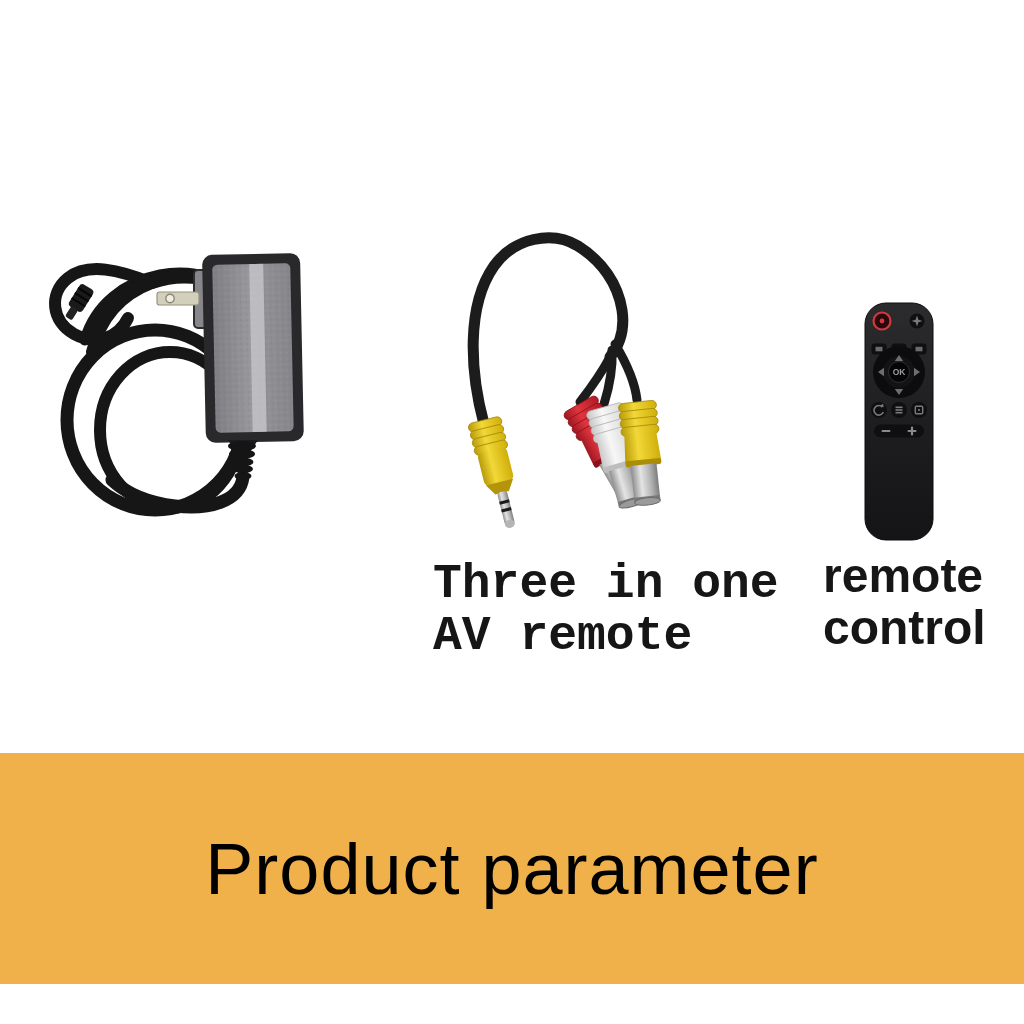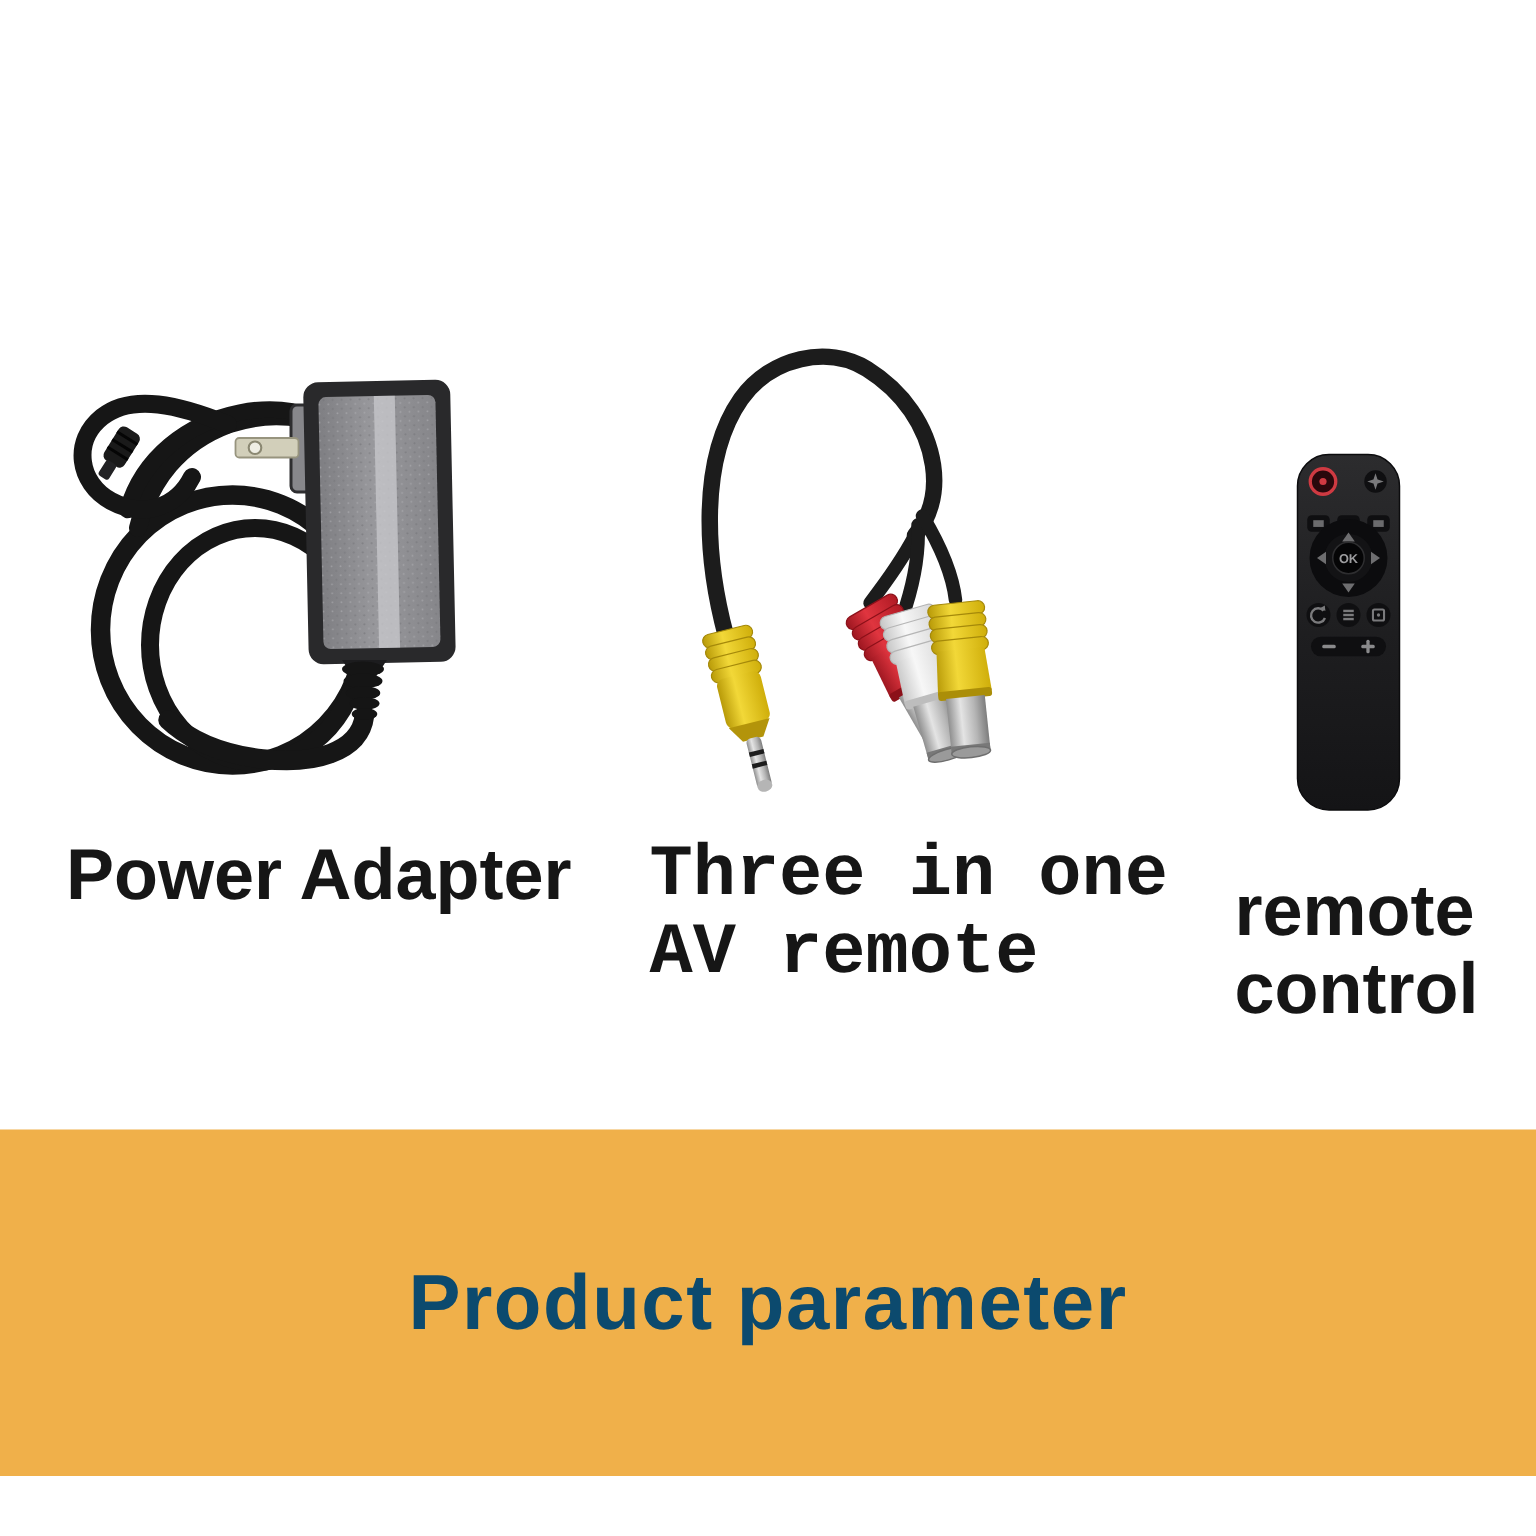--- a/index.html
+++ b/index.html
@@ -11,21 +11,21 @@
   .caption{
     position:absolute;color:#161616;font-weight:700;font-size:48px;line-height:52px;
     white-space:nowrap;
   }
   .cap-line{display:block;}
   .banner{
     position:absolute;left:0;top:753px;width:1024px;height:231px;
     background:#f0b04a;display:flex;align-items:center;justify-content:center;
   }
   .banner-title{
-    color:#0c4a6e;font-weight:700;font-size:52px;letter-spacing:1px;
+    color:#000000;font-weight:400;font-size:72px;letter-spacing:1px;
   }
   svg text{font-family:"Liberation Sans",sans-serif;}
 </style>
 </head>
 <body>
 
 <div class="canvas">
 
   <svg class="product-svg" style="left:35px;top:225px;" width="310" height="310" viewBox="35 225 310 310">
     <defs>
@@ -226,30 +226,27 @@
     <g>
       <rect x="874" y="424.5" width="50" height="13" rx="6.5" fill="#0f0f11"></rect>
       <rect x="881.5" y="429.9" width="9" height="2.2" rx="1" fill="#8a8a8c"></rect>
       <g fill="#8a8a8c">
         <rect x="907.5" y="429.9" width="9" height="2.2" rx="1"></rect>
         <rect x="910.9" y="426.5" width="2.2" height="9" rx="1"></rect>
       </g>
     </g>
   </svg>
 
-  <div class="caption" style="left:44px;top:558px;">
-    <span class="cap-line">Power Adapter</span>
-  </div>
 
   <div class="caption" style="left:433px;top:558px;font-family:Liberation Mono, monospace;">
     <span class="cap-line">Three in one</span>
     <span class="cap-line">AV remote</span>
   </div>
 
-  <div class="caption" style="left:823px;top:582px;">
+  <div class="caption" style="left:823px;top:550px;">
     <span class="cap-line">remote</span>
     <span class="cap-line">control</span>
   </div>
 
   <div class="banner">
     <span class="banner-title">Product parameter</span>
   </div>
 
 </div>
 

